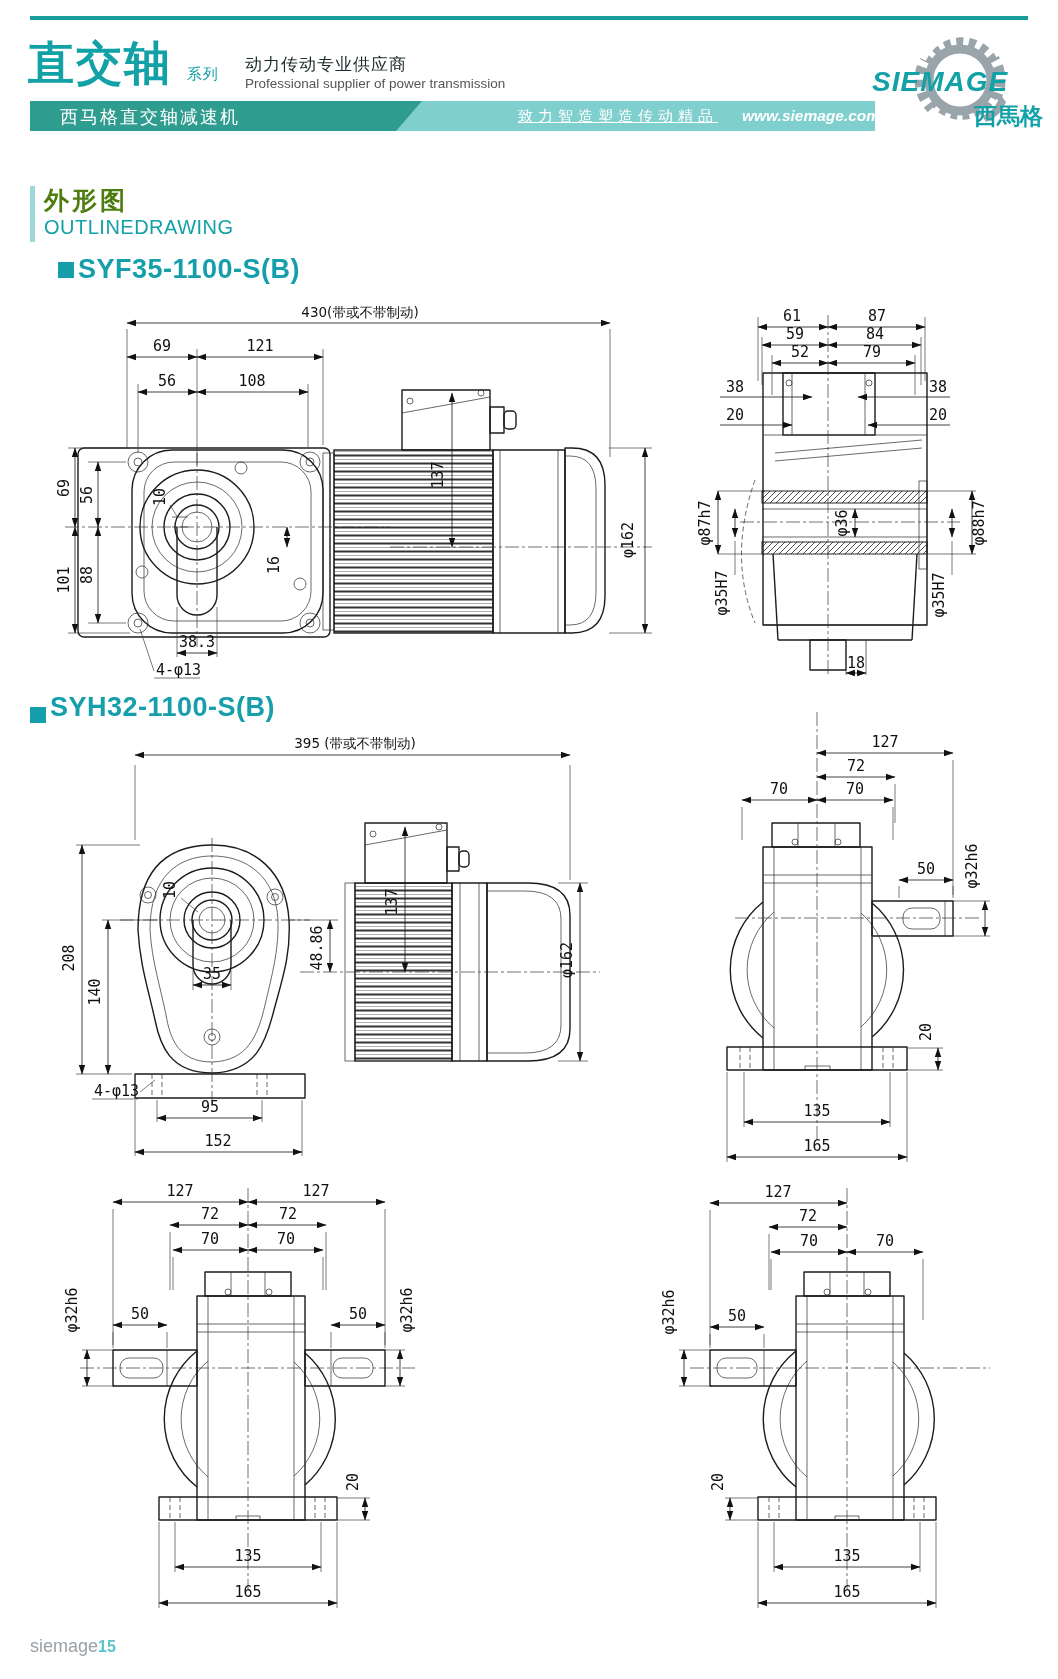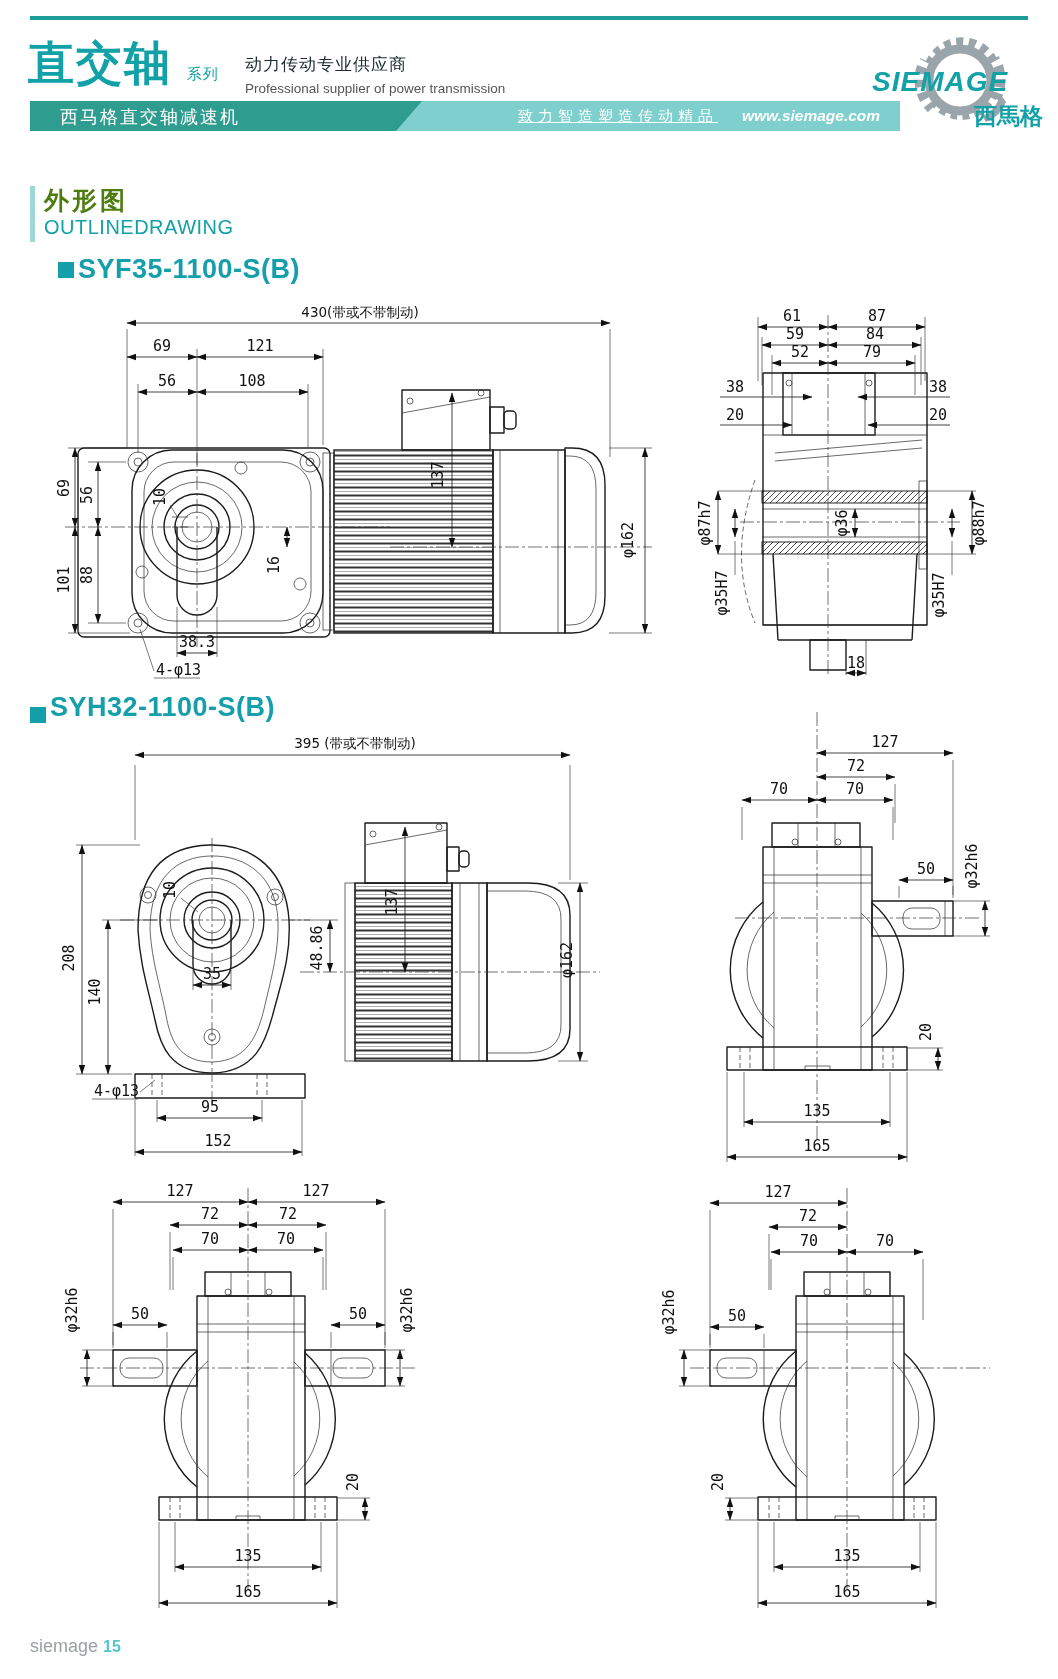--- a/index.html
+++ b/index.html
@@ -5,38 +5,38 @@
   html,body{margin:0;padding:0;background:#fff;}
   body{width:1058px;height:1679px;position:relative;overflow:hidden;
        font-family:"Liberation Sans",sans-serif;color:#222;}
   .abs{position:absolute;}
   
   .top-rule{left:30px;right:30px;top:16px;height:4px;background:#1b9e99;}
   .series-cn{left:28px;top:40px;font-size:46px;font-weight:bold;color:#12a1a6;letter-spacing:2px;line-height:1;}
   .series-sub{font-size:15px;font-weight:normal;letter-spacing:1px;}
   .tagline{left:245px;top:53px;}
   .tagline .t1{font-size:17px;font-weight:normal;color:#1c2b2b;letter-spacing:1px;}
-  .tagline .t2{font-size:13.5px;color:#555;margin-top:5px;}
-  .banner{left:30px;top:101px;width:845px;height:30px;background:#7ecfcd;padding-left:25px;}
+  .tagline .t2{font-size:13.5px;color:#555;}
+  .banner{left:30px;top:101px;width:845px;height:30px;background:#7ecfcd;}
   .banner-dark{position:absolute;left:0;top:0;height:30px;width:392px;background:#2f9c90;
                clip-path:polygon(0 0,392px 0,366px 30px,0 30px);}
   .banner-left-txt{position:absolute;left:30px;top:4px;font-size:18px;color:#fff;letter-spacing:2px;}
   .banner-slogan{position:absolute;left:488px;top:6px;font-size:15px;color:#fff;letter-spacing:5px;text-decoration:underline;}
   .banner-url{position:absolute;left:712px;top:6px;font-size:15.5px;color:#fff;font-weight:bold;font-style:italic;text-align:right;}
   .logo{left:862px;top:28px;width:190px;height:110px;}
   
   .sec-bar{left:30px;top:186px;width:5px;height:56px;background:#9fd6d6;}
   .sec-cn{left:44px;top:184px;font-size:25px;font-weight:bold;color:#4d7c0f;letter-spacing:3px;}
   .sec-en{left:44px;top:216px;font-size:20px;color:#12a1a6;letter-spacing:0.5px;}
   .model{left:30px;font-size:27px;color:#149fab;font-weight:600;letter-spacing:0.5px;display:flex;align-items:center;}
   .model .sq{width:16px;height:16px;background:#149fab;display:inline-block;margin-right:4px;}
   .model.m1{top:254px;padding-left:28px;} .model.m2{top:692px;align-items:flex-end;}
   
   .footer{left:30px;top:1636px;font-size:18px;color:#9aa0a4;}
-  .footer b{color:#57c4cc;font-size:16px;margin-left:5px;}
+  .footer b{color:#57c4cc;font-size:16px;}
   
   .cad{position:absolute;left:0;top:240px;width:1058px;height:1380px;}
   .ol{fill:none;stroke:#1c1c1c;stroke-width:1.4;stroke-linejoin:round;}
   .tl{fill:none;stroke:#2a2a2a;stroke-width:0.7;}
   .hd{stroke-dasharray:5 3;}
   .cl{fill:none;stroke:#333;stroke-width:0.7;stroke-dasharray:14 3 3 3;}
   .xl{fill:none;stroke:#333;stroke-width:0.65;}
   .dm{fill:none;stroke:#111;stroke-width:0.8;marker-start:url(#arr);marker-end:url(#arr);}
   .de{fill:none;stroke:#111;stroke-width:0.8;marker-end:url(#arr);}
   .dt{font:15px "DejaVu Sans Mono",monospace;fill:#111;text-anchor:middle;}

